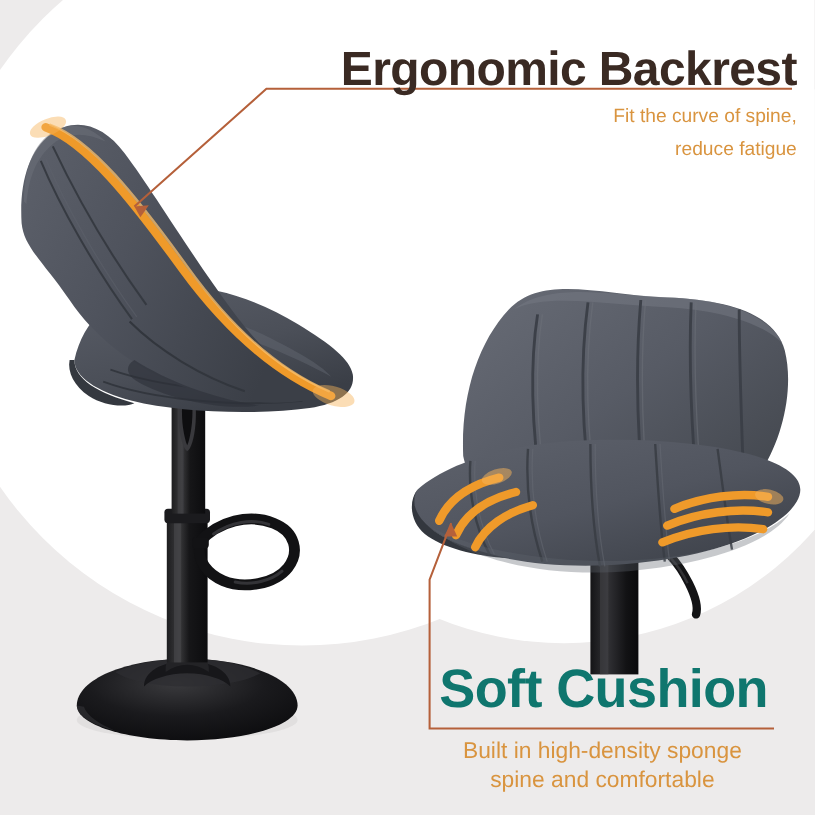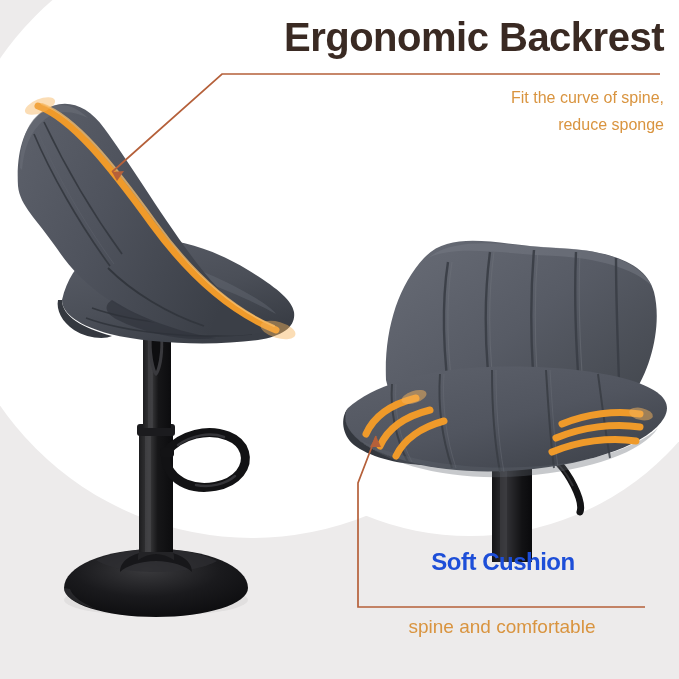--- a/index.html
+++ b/index.html
@@ -6,39 +6,39 @@
   body{
     width:679px;height:679px;
     background:#edebeb;
     font-family:"Liberation Sans", sans-serif;
     overflow:hidden;
   }
   #stage{position:relative;width:679px;height:679px;overflow:hidden;background:#edebeb;}
   #art{position:absolute;left:0;top:0;width:679px;height:679px;}
   .txt{position:absolute;}
   #title-top{
-    left:216px;top:15px;width:448px;
+    left:216px;top:36px;width:448px;
     text-align:right;
     font-size:40px;font-weight:bold;
     letter-spacing:-0.5px;
     color:#3a2a23;
     white-space:nowrap;
   }
   #sub-top{
     left:320px;top:84px;width:344px;
     text-align:right;
     font-size:16px;line-height:27px;
     color:#d9943f;
   }
   #title-bottom{
     left:360px;top:548px;width:286px;
     text-align:center;
-    font-size:24px;font-weight:bold;
+    font-size:45px;font-weight:bold;
     letter-spacing:-0.5px;
-    color:#1d4ed8;
+    color:#0f766e;
     white-space:nowrap;
   }
   #sub-bottom{
     left:352px;top:615px;width:300px;
     text-align:center;
     font-size:19px;line-height:24px;
     color:#d9943f;
   }
 </style>
 </head>
@@ -270,22 +270,23 @@
     <g>
       <path d="M645,607 L358,607 L358,483 L376,436" stroke="#b5603a" stroke-width="1.7" fill="none"></path>
       <path d="M376,436 L370,447 L381,447 Z" fill="#b5603a"></path>
     </g>
   </svg>
 
   <div class="txt" id="title-top">Ergonomic Backrest</div>
 
   <div class="txt" id="sub-top">
     <div>Fit the curve of spine,</div>
-    <div>reduce sponge</div>
+    <div>reduce fatigue</div>
   </div>
 
   <div class="txt" id="title-bottom">Soft Cushion</div>
 
   <div class="txt" id="sub-bottom">
+    <div>Built in high-density sponge</div>
     <div>spine and comfortable</div>
   </div>
 
 </div>
 
 </body></html>

